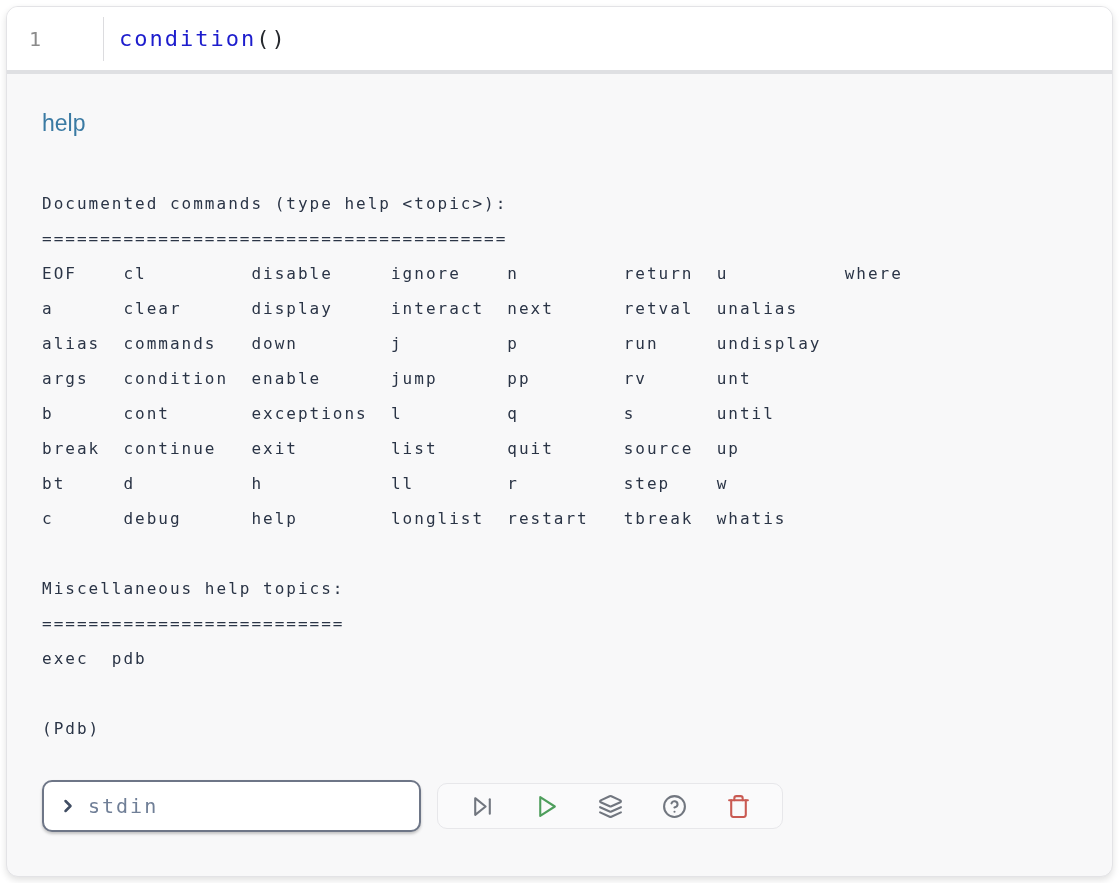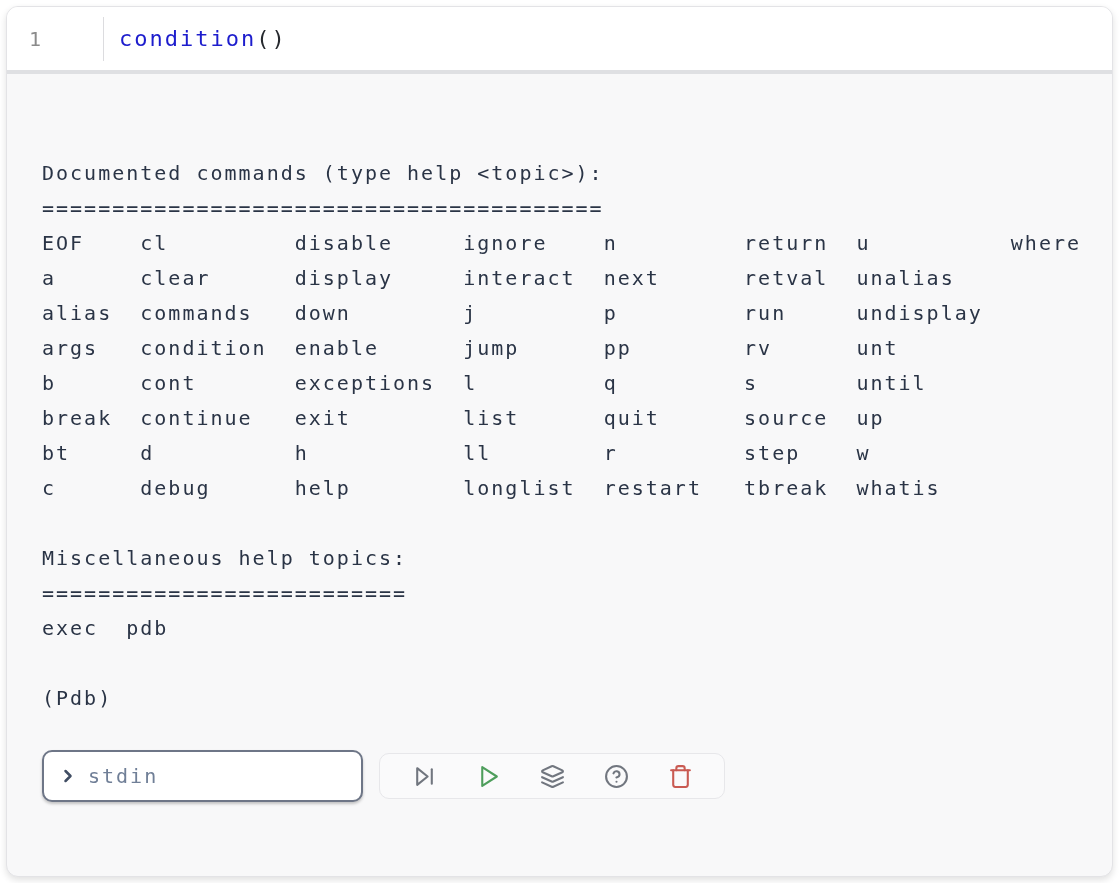--- a/index.html
+++ b/index.html
@@ -52,34 +52,34 @@
 
   
   .output { padding: 34px 30px 0 35px; }
   .echo {
     font-family: "Liberation Sans", sans-serif;
     font-size: 23px; line-height: 30px;
     color: #3a7aa3;
   }
   .console {
     font-family: "DejaVu Sans Mono", monospace;
-    font-size: 20px; letter-spacing: 2px;
+    font-size: 16px; letter-spacing: 2px;
     line-height: 35px;
     color: #2a3446;
     white-space: pre;
     margin-top: 48px;
   }
 
   
   .controls {
     margin-top: 34px;
     display: flex; align-items: center; gap: 16px;
   }
   .stdin-box {
-    width: 321px; height: 52px;
+    width: 379px; height: 52px;
     background: #ffffff;
     border: 2px solid #6e7687;
     border-radius: 10px;
     box-shadow: 0 2px 3px rgba(0,0,0,0.22);
     display: flex; align-items: center;
     padding: 0 12px 0 14px;
     gap: 10px;
   }
   .stdin-box svg { flex: 0 0 auto; }
   .stdin-box input {
@@ -119,20 +119,21 @@
 
   <div class="editor">
     <div class="gutter">
       <span class="lineno">1</span>
     </div>
     <div class="gutter-divider"></div>
     <div class="codeline"><span class="tok-fn">condition</span><span class="tok-paren">()</span></div>
   </div>
 
   <div class="output">
+    <div class="echo">help</div>
 
     <pre class="console">Documented commands (type help &lt;topic&gt;):
 ========================================
 EOF    cl         disable     ignore    n         return  u          where
 a      clear      display     interact  next      retval  unalias
 alias  commands   down        j         p         run     undisplay
 args   condition  enable      jump      pp        rv      unt
 b      cont       exceptions  l         q         s       until
 break  continue   exit        list      quit      source  up
 bt     d          h           ll        r         step    w

